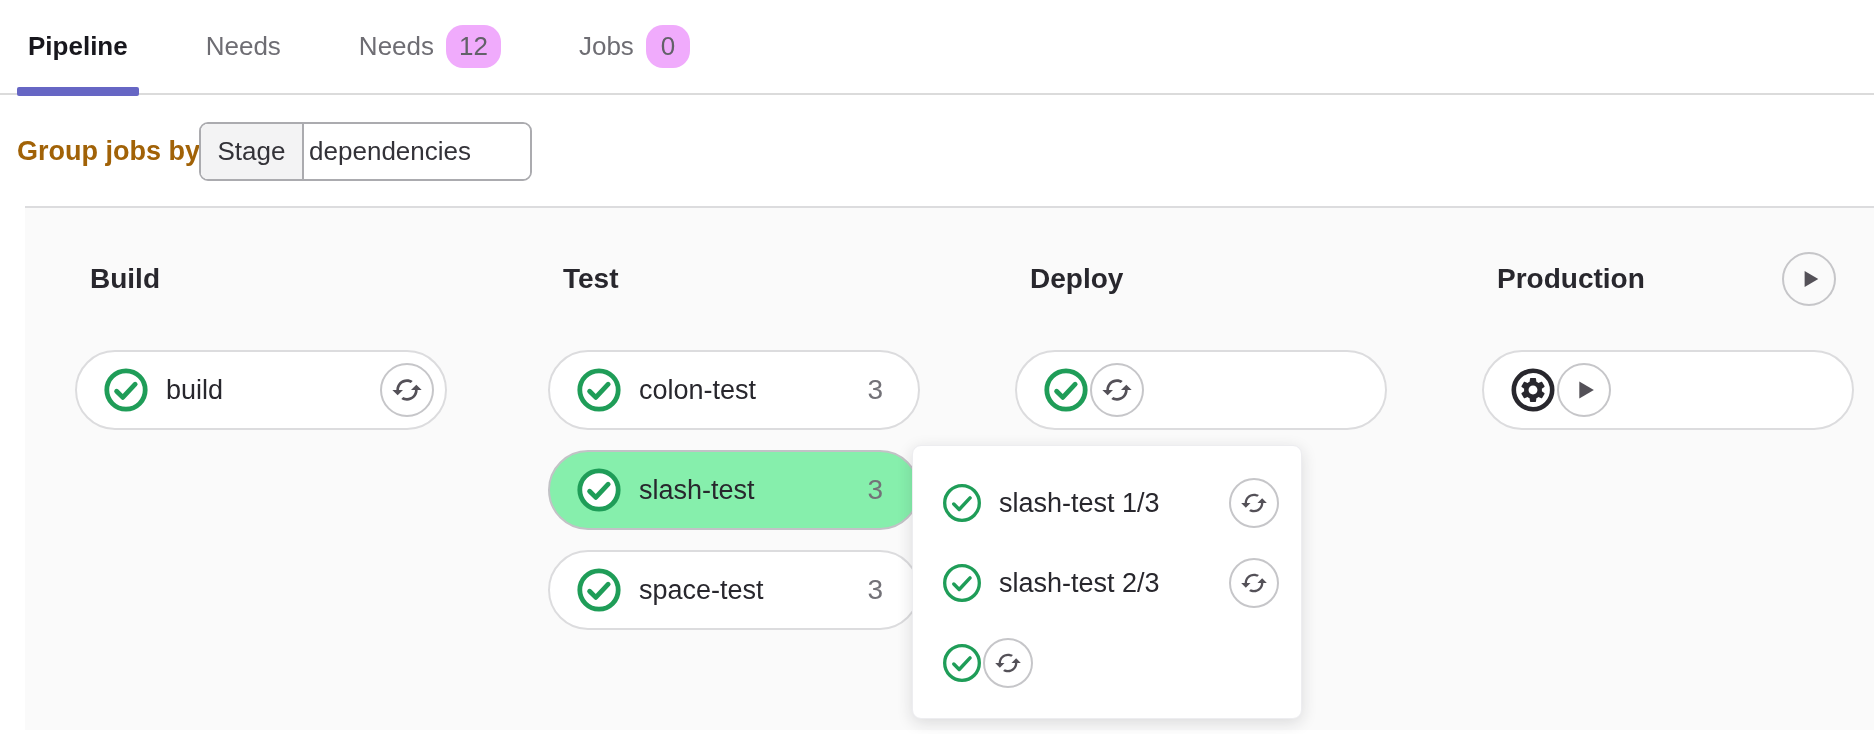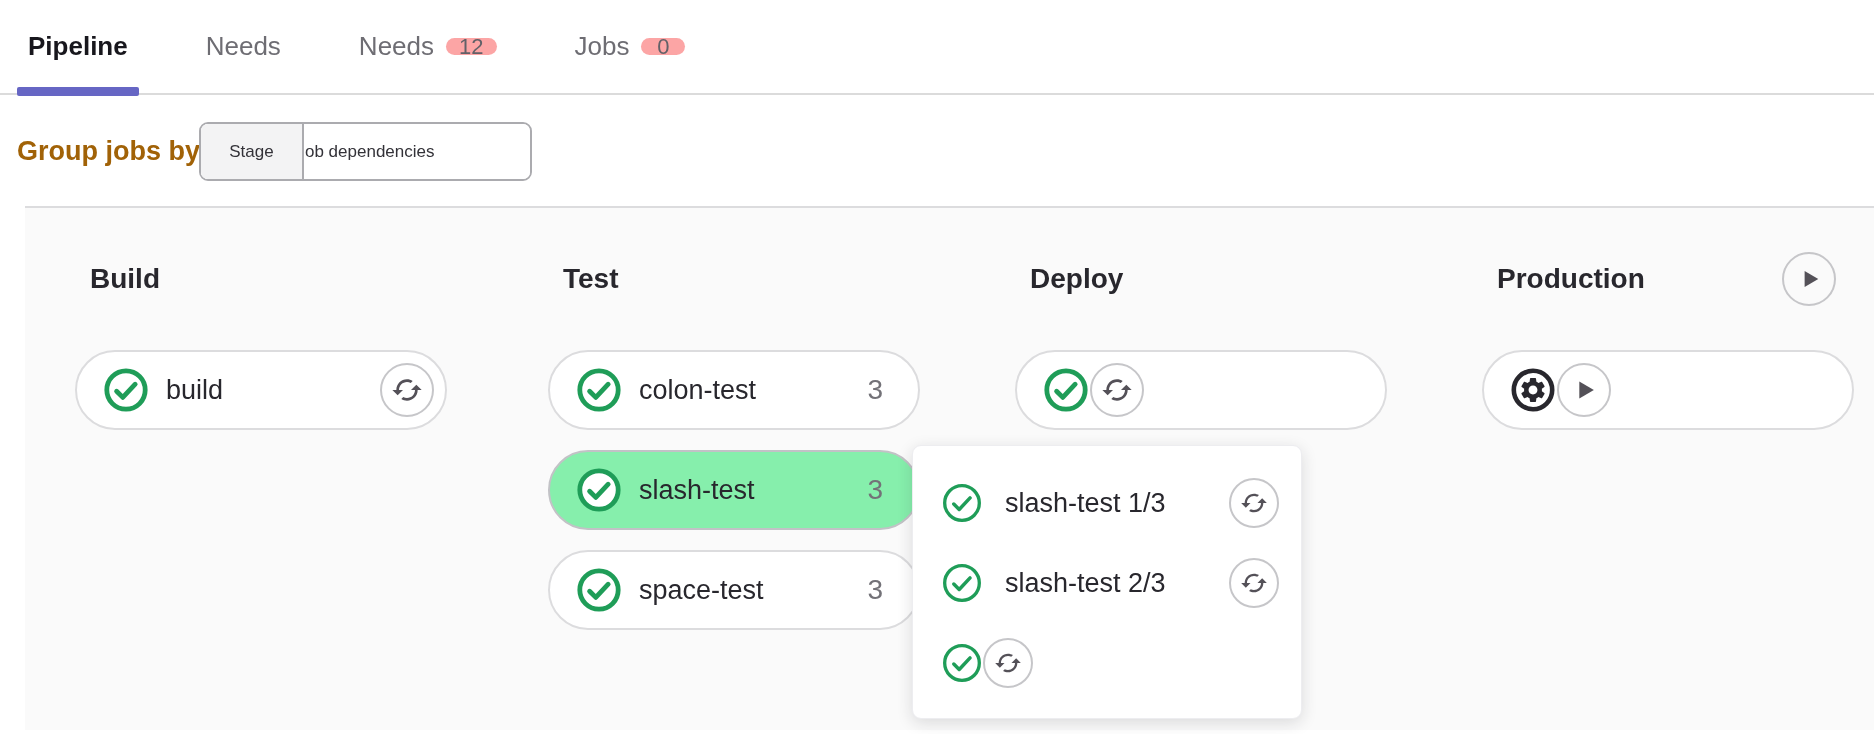--- a/index.html
+++ b/index.html
@@ -26,41 +26,41 @@
     font-size:26px; color:#6e6d73;
     cursor:pointer; white-space:nowrap;
   }
   .tab.active { color:#18171d; font-weight:bold; }
   .tab-indicator {
     position:absolute; left:0; right:0; bottom:-2px; height:9px;
     background:#6666c4; border-radius:2px;
   }
   .tab-badge {
     display:inline-flex; align-items:center; justify-content:center;
-    margin-left:12px; min-width:44px; height:17px; padding:0 13px;
-    background:#fca5a5; color:#626168;
-    font-size:22px; font-weight:normal; border-radius:17px;
+    margin-left:12px; min-width:44px; height:43px; padding:0 13px;
+    background:#f0abfc; color:#626168;
+    font-size:26px; font-weight:normal; border-radius:17px;
   }
 
   
   .group-label {
     position:absolute; left:17px; top:122px; height:59px;
     display:flex; align-items:center;
     font-size:27px; font-weight:bold; color:#a16207;
   }
   .seg {
     position:absolute; left:199px; top:122px; height:59px;
     display:flex; background:#ffffff;
     border:2px solid #ababaf; border-radius:9px;
     overflow:hidden;
   }
   .seg-btn {
     border:none; background:#ffffff; cursor:pointer;
     height:100%; display:flex; align-items:center; justify-content:center;
-    font-family:inherit; font-size:17px; color:#333238;
+    font-family:inherit; font-size:26px; color:#333238;
   }
   .seg-btn.selected {
     background:#f3f3f4;
     border-right:2px solid #ababaf;
   }
   .seg-btn.stage { width:103px; }
   .seg-btn.deps  { width:329px; }
 
   
   .graph {
@@ -115,21 +115,21 @@
   .dropdown-panel {
     position:absolute; left:912px; top:445px; width:390px; height:274px;
     background:#ffffff; border:1px solid #ededf0; border-radius:9px;
     box-shadow:0 4px 16px rgba(31,30,36,0.14);
     padding:17px 0; z-index:5;
   }
   .dropdown-row {
     height:80px; display:flex; align-items:center;
     padding:0 22px 0 28px; cursor:pointer;
   }
-  .dropdown-row .job-name { margin-left:22px; }
+  .dropdown-row .job-name { margin-left:16px; }
   .dropdown-row .action-btn { width:50px; height:50px; }
   .dropdown-row .action-btn svg { width:28px; height:28px; }
 </style>
 </head>
 <body>
 
 <nav class="tabbar">
   <div class="tab active">
     <span>Pipeline</span>
     <span class="tab-indicator"></span>

